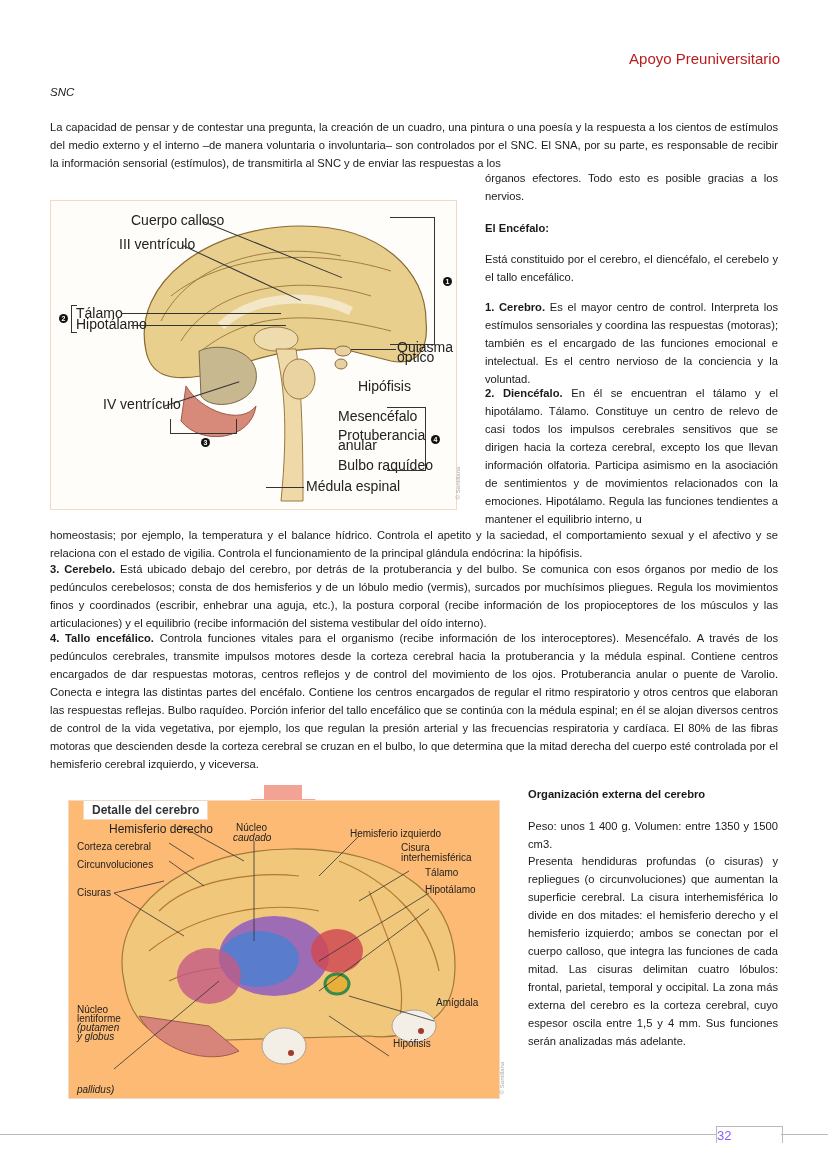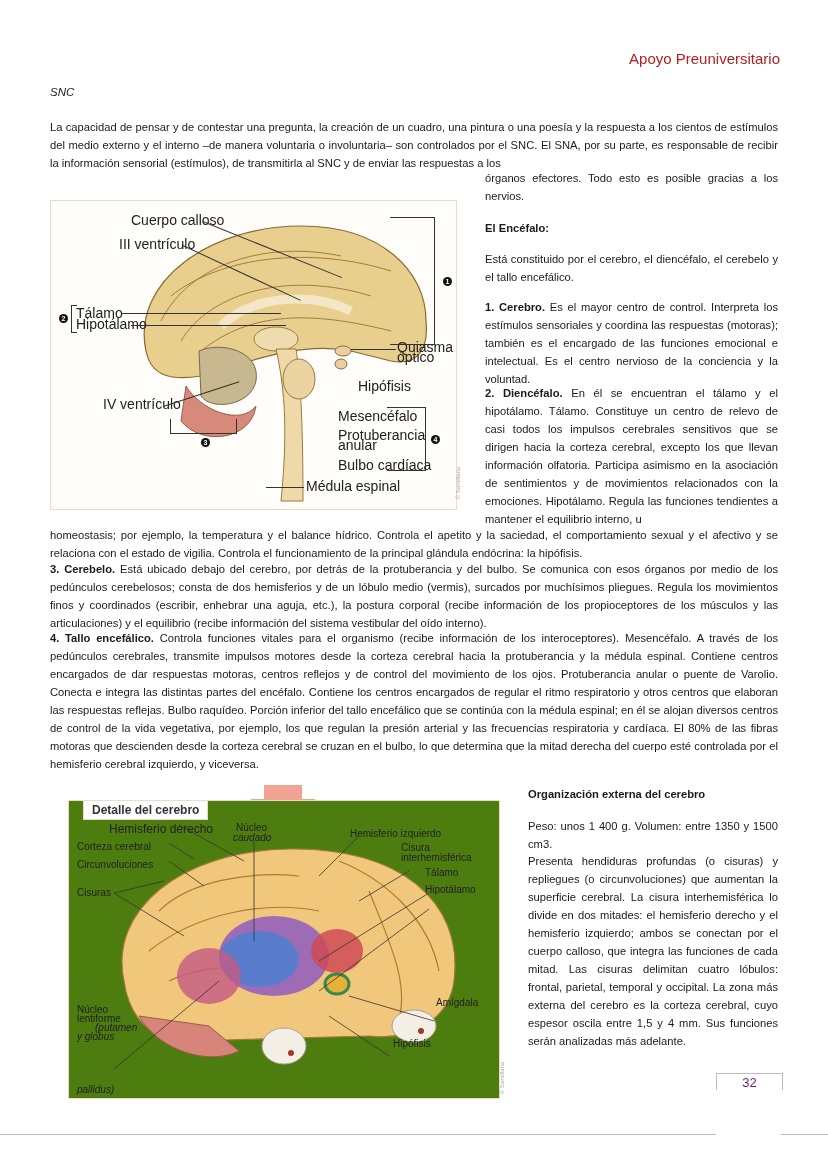--- a/index.html
+++ b/index.html
@@ -20,28 +20,28 @@
           border: 1px solid #f1d9c3; background: #fffdf9; overflow: hidden; }
   .fig-label { position: absolute; font-size: 14px; color: #222; white-space: nowrap; line-height: 10px; }
   .leader { position: absolute; background: #333; height: 1px; transform-origin: 0 0; }
   .bracket { position: absolute; border: 1px solid #333; }
   .num-badge { position: absolute; width: 9px; height: 9px; border-radius: 50%; background: #111;
                color: #fff; font-size: 7px; line-height: 9px; text-align: center; font-weight: bold; }
   .watermark { position: absolute; font-size: 6px; color: #aaa; transform: rotate(-90deg); white-space: nowrap; }
 
   
   .fig2 { position: absolute; left: 68px; top: 800px; width: 430px; height: 297px;
-          border: 1px solid #f1d9c3; background: #4d7c0f; overflow: hidden; }
+          border: 1px solid #f1d9c3; background: #fdba74; overflow: hidden; }
   .fig2-title { position: absolute; left: 14px; top: -1px; padding: 2px 8px; font-size: 12px; font-weight: bold;
                 background: #fff; border: 1px solid #f1d9c3; color: #333; }
 
   .footer-line { position: absolute; top: 1134px; left: 0; width: 716px; height: 1px; background: #bbb; }
   .footer-line2 { position: absolute; top: 1134px; left: 781px; width: 47px; height: 1px; background: #bbb; }
-  .page-box { position: absolute; top: 1073px; left: 716px; width: 65px; height: 16px;
-              border: 1px solid #bbb; border-bottom: none; text-align: center; font-size: 13px; color: #701a75; line-height: 18px; }
+  .page-box { position: absolute; top: 1126px; left: 716px; width: 65px; height: 16px;
+              border: 1px solid #bbb; border-bottom: none; text-align: left; font-size: 13px; color: #8b5cf6; line-height: 18px; }
 </style>
 </head>
 <body>
 
 <div class="page-header">Apoyo Preuniversitario</div>
 <div class="section-label">SNC</div>
 
 <div class="para lead" style="height:52px; overflow:hidden;">La capacidad de pensar y de contestar una pregunta, la creación de un cuadro, una pintura o una poesía y la respuesta a los cientos de estímulos del medio externo y el interno –de manera voluntaria o involuntaria– son controlados por el SNC. El SNA, por su parte, es responsable de recibir la información sensorial (estímulos), de transmitirla al SNC y de enviar las respuestas a los</div>
 <div class="para lead-tail">órganos efectores. Todo esto es posible gracias a los nervios.</div>
 
@@ -80,21 +80,21 @@
   <span class="fig-label" style="left:68px; top:38px;">III ventrículo</span>
   <span class="fig-label" style="left:25px; top:107px;">Tálamo</span>
   <span class="fig-label" style="left:25px; top:118px;">Hipotálamo</span>
   <span class="fig-label" style="left:346px; top:141px;">Quiasma</span>
   <span class="fig-label" style="left:346px; top:151px;">óptico</span>
   <span class="fig-label" style="left:307px; top:180px;">Hipófisis</span>
   <span class="fig-label" style="left:52px; top:198px;">IV ventrículo</span>
   <span class="fig-label" style="left:287px; top:210px;">Mesencéfalo</span>
   <span class="fig-label" style="left:287px; top:229px;">Protuberancia</span>
   <span class="fig-label" style="left:287px; top:239px;">anular</span>
-  <span class="fig-label" style="left:287px; top:259px;">Bulbo cardíaca</span>
+  <span class="fig-label" style="left:287px; top:259px;">Bulbo raquídeo</span>
   <span class="fig-label" style="left:255px; top:280px;">Médula espinal</span>
 
   <div class="leader" style="left:152px; top:20px; width:150px; transform:rotate(22deg);"></div>
   <div class="leader" style="left:132px; top:44px; width:130px; transform:rotate(25deg);"></div>
   <div class="leader" style="left:70px; top:112px; width:160px;"></div>
   <div class="leader" style="left:80px; top:124px; width:155px;"></div>
   <div class="leader" style="left:300px; top:148px; width:45px;"></div>
   <div class="leader" style="left:112px; top:205px; width:80px; transform:rotate(-18deg);"></div>
   <div class="leader" style="left:215px; top:286px; width:38px;"></div>
 
@@ -154,21 +154,21 @@
   <span class="fig-label" style="left:167px; top:22px; font-size:10px;">Núcleo</span>
   <span class="fig-label" style="left:164px; top:32px; font-size:10px;font-style:italic;">caudado</span>
   <span class="fig-label" style="left:281px; top:28px; font-size:10px;">Hemisferio izquierdo</span>
   <span class="fig-label" style="left:332px; top:42px; font-size:10px;">Cisura</span>
   <span class="fig-label" style="left:332px; top:52px; font-size:10px;">interhemisférica</span>
   <span class="fig-label" style="left:356px; top:67px; font-size:10px;">Tálamo</span>
   <span class="fig-label" style="left:356px; top:84px; font-size:10px;">Hipotálamo</span>
   <span class="fig-label" style="left:367px; top:197px; font-size:10px;">Amígdala</span>
   <span class="fig-label" style="left:8px; top:204px; font-size:10px;">Núcleo</span>
   <span class="fig-label" style="left:8px; top:213px; font-size:10px;">lentiforme</span>
-  <span class="fig-label" style="left:8px; top:222px; font-size:10px; font-style:italic;margin-left:18px;">(putamen</span>
+  <span class="fig-label" style="left:8px; top:222px; font-size:10px; font-style:italic;">(putamen</span>
   <span class="fig-label" style="left:8px; top:231px; font-size:10px; font-style:italic;">y globus</span>
   <span class="fig-label" style="left:8px; top:240px; font-size:10px; font-style:italic;margin-top:44px;">pallidus)</span>
   <span class="fig-label" style="left:324px; top:238px; font-size:10px;">Hipófisis</span>
 </div>
 <div class="watermark" style="left:486px; top:1075px;">© Santillana</div>
 
 <div class="footer-line"></div>
 <div class="page-box">32</div>
 <div class="footer-line2"></div>
 

